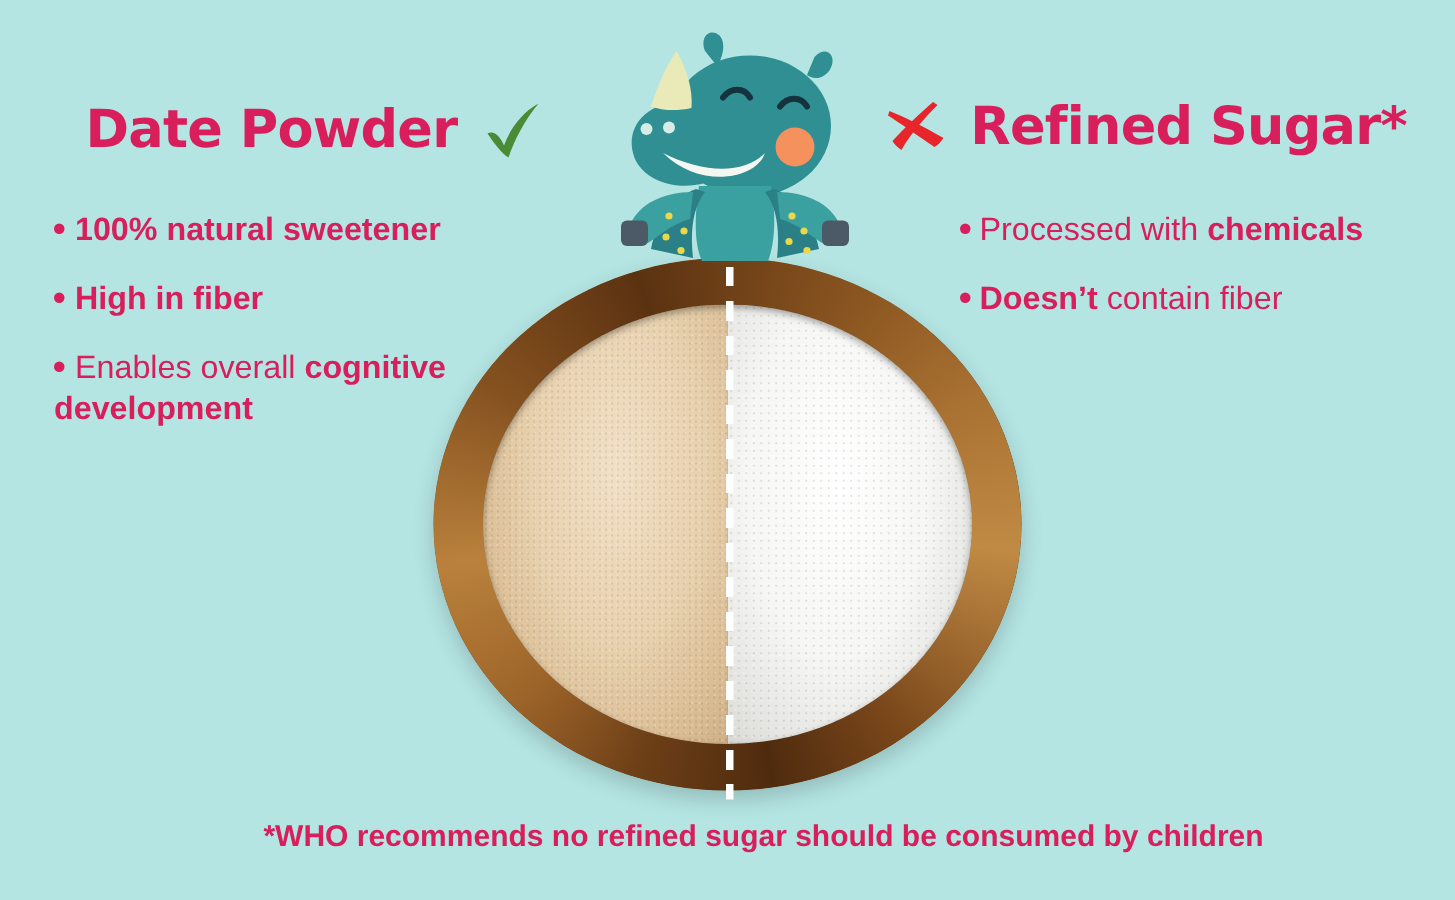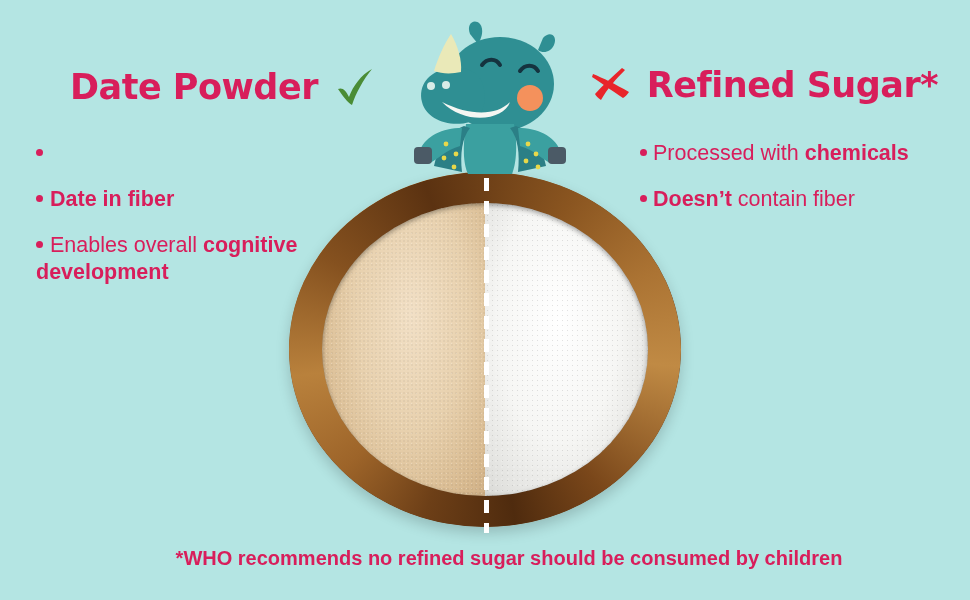--- a/index.html
+++ b/index.html
@@ -15,21 +15,21 @@
   .heading{
     position:absolute;
     font-family:"DejaVu Sans", sans-serif;
     font-weight:bold;
     font-size:35px;
     color:#d81e5b;
     letter-spacing:-0.5px;
     white-space:nowrap;
     display:flex;align-items:center;gap:14px;
   }
-  #heading-left{left:70px;top:64px;}
+  #heading-left{left:57px;top:64px;}
   #heading-right{right:32px;top:64px;}
 
   .tick-icon{display:block;width:46px;height:46px;}
   .cross-icon{display:block;width:44px;height:42px;}
 
   
   .col{
     position:absolute;
     font-size:21.5px;
     line-height:27px;
@@ -132,22 +132,22 @@
 
   <div class="heading" id="heading-right">
     <svg class="cross-icon" viewBox="0 0 44 42">
       <path d="M4 10 C14 14 26 20 40 28 C38 31 36 33 34 34 C22 26 11 18 3 13 Z" fill="#e8252a"></path>
       <path d="M36 6 C28 14 18 25 12 36 C9 34 7 32 6 30 C14 21 24 12 33 4 Z" fill="#e8252a"></path>
     </svg>
     <span>Refined Sugar*</span>
   </div>
 
   <div class="col" id="col-left">
-      <div class="bullet-item"><span class="dot"></span></div>
-      <div class="bullet-item"><span class="dot"></span><b>Date in fiber</b></div>
+      <div class="bullet-item"><span class="dot"></span><b>100% natural sweetener</b></div>
+      <div class="bullet-item"><span class="dot"></span><b>High in fiber</b></div>
       <div class="bullet-item"><span class="dot"></span><span>Enables overall </span><b>cognitive development</b></div>
     </div>
 
   <div class="col" id="col-right">
       <div class="bullet-item"><span class="dot"></span><span>Processed with </span><b>chemicals</b></div>
       <div class="bullet-item"><span class="dot"></span><b>Doesn’t</b><span> contain fiber</span></div>
     </div>
 
   <div class="bowl-wrap">
     <div class="bowl">

